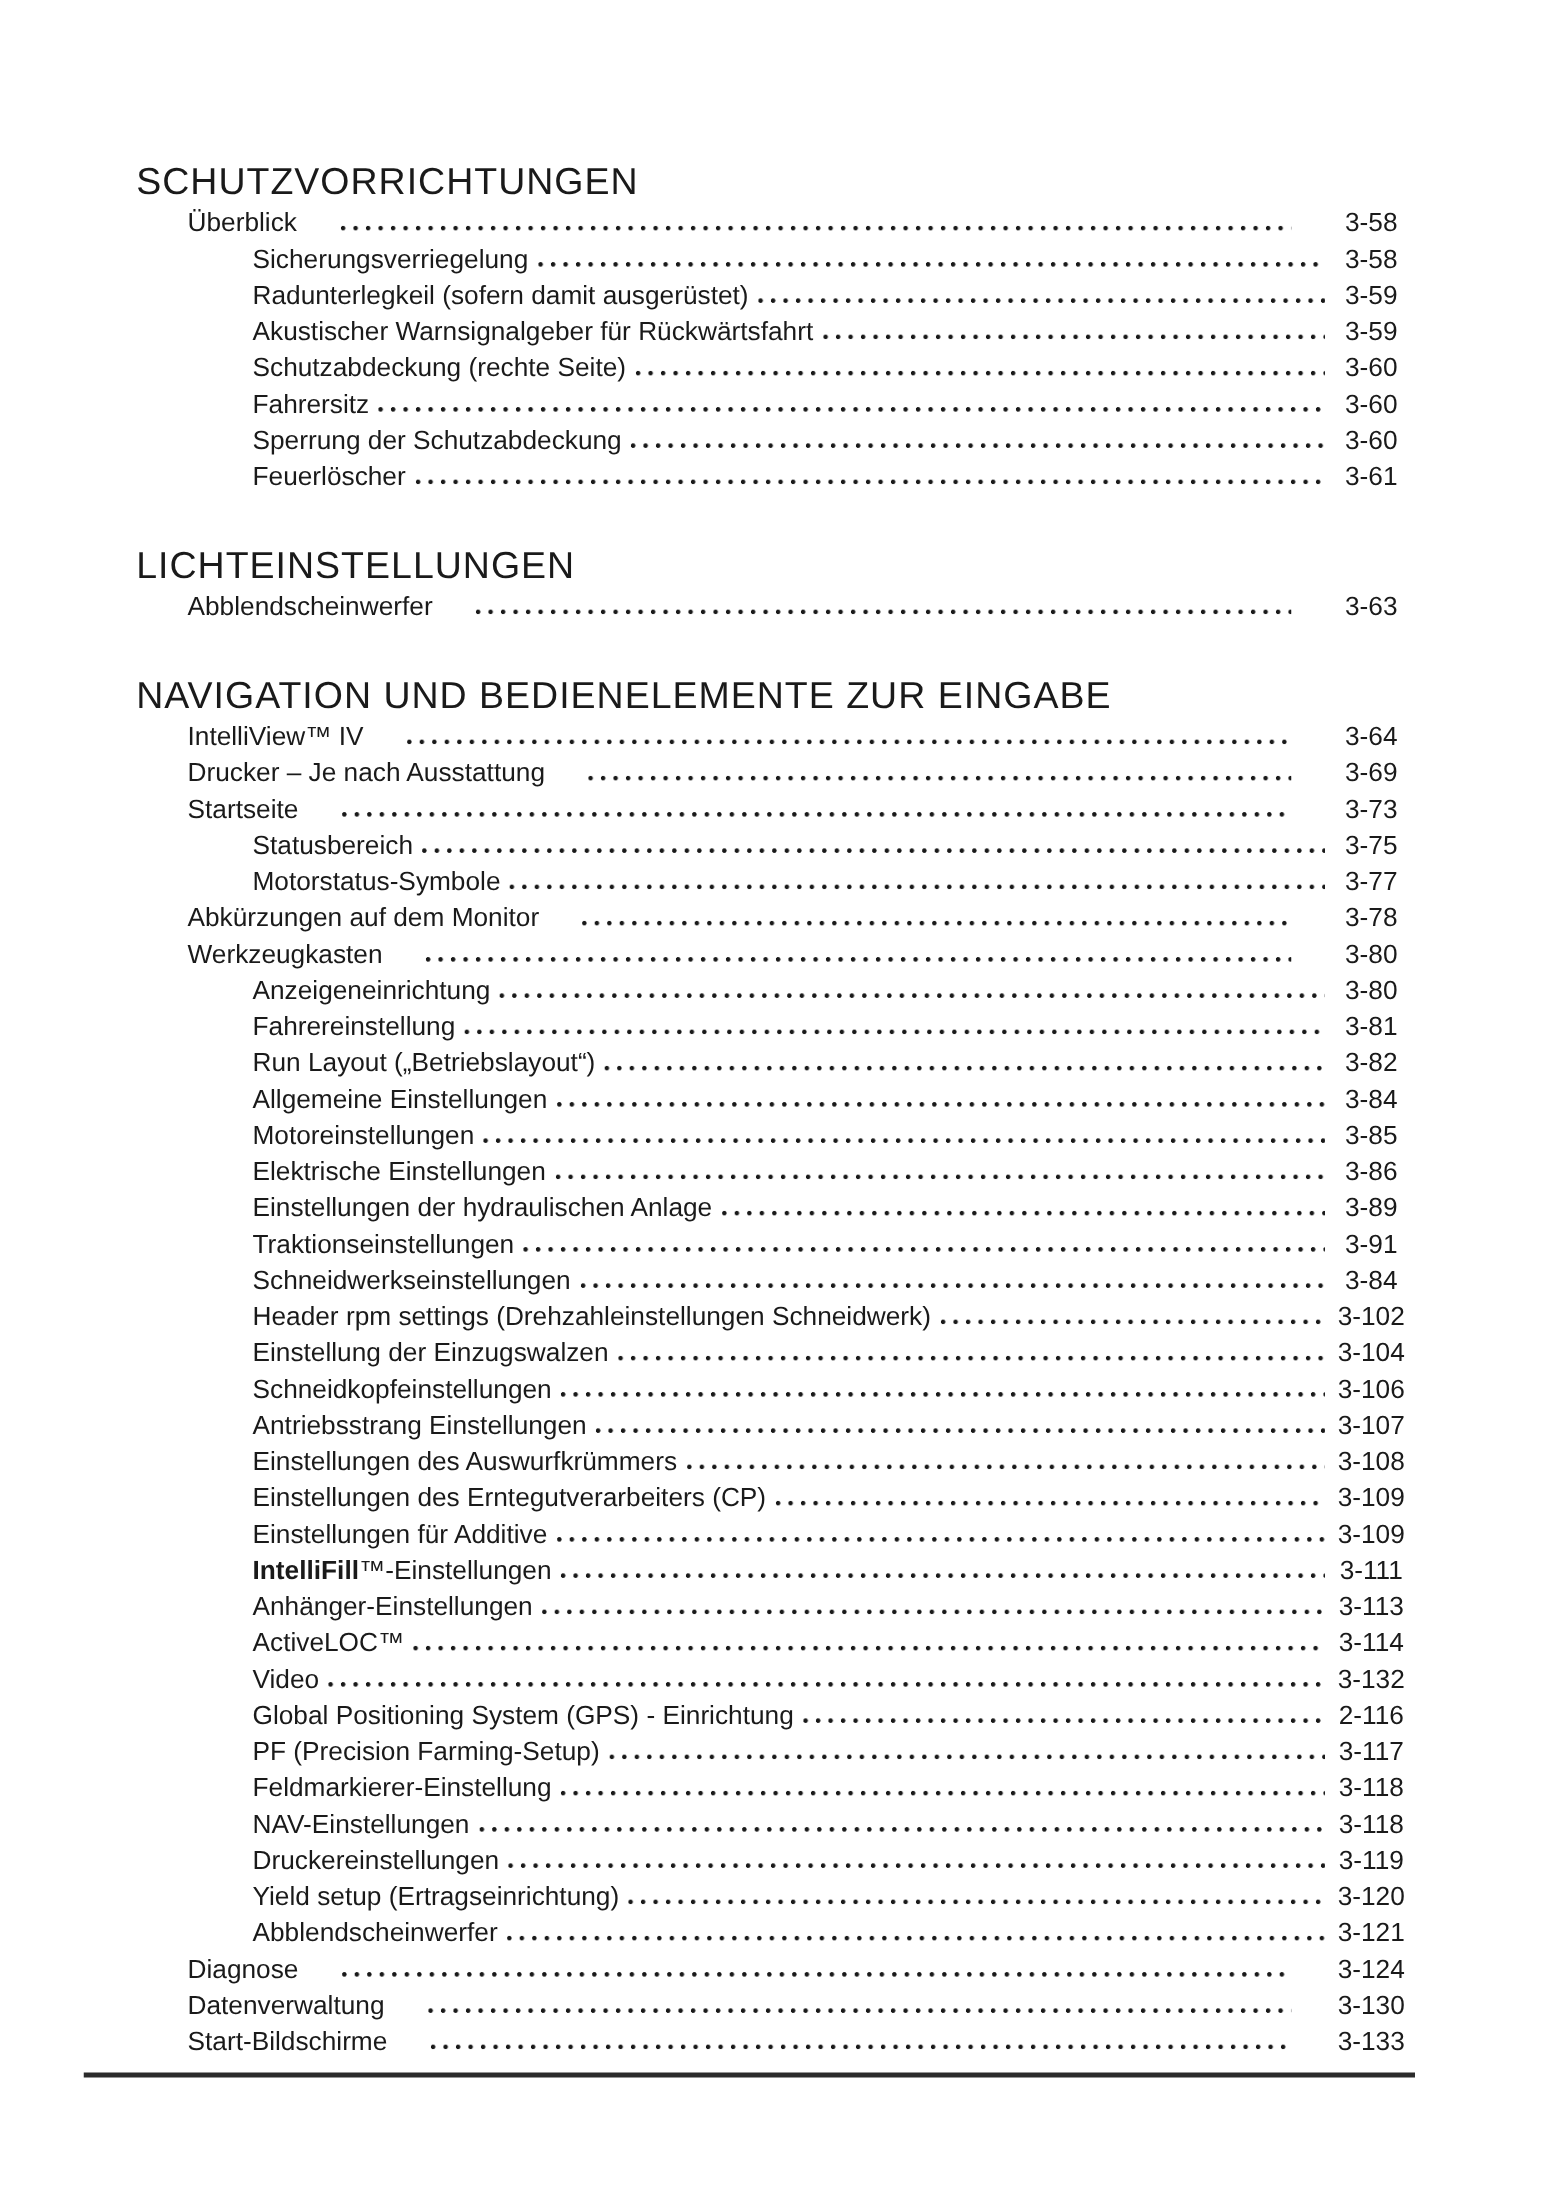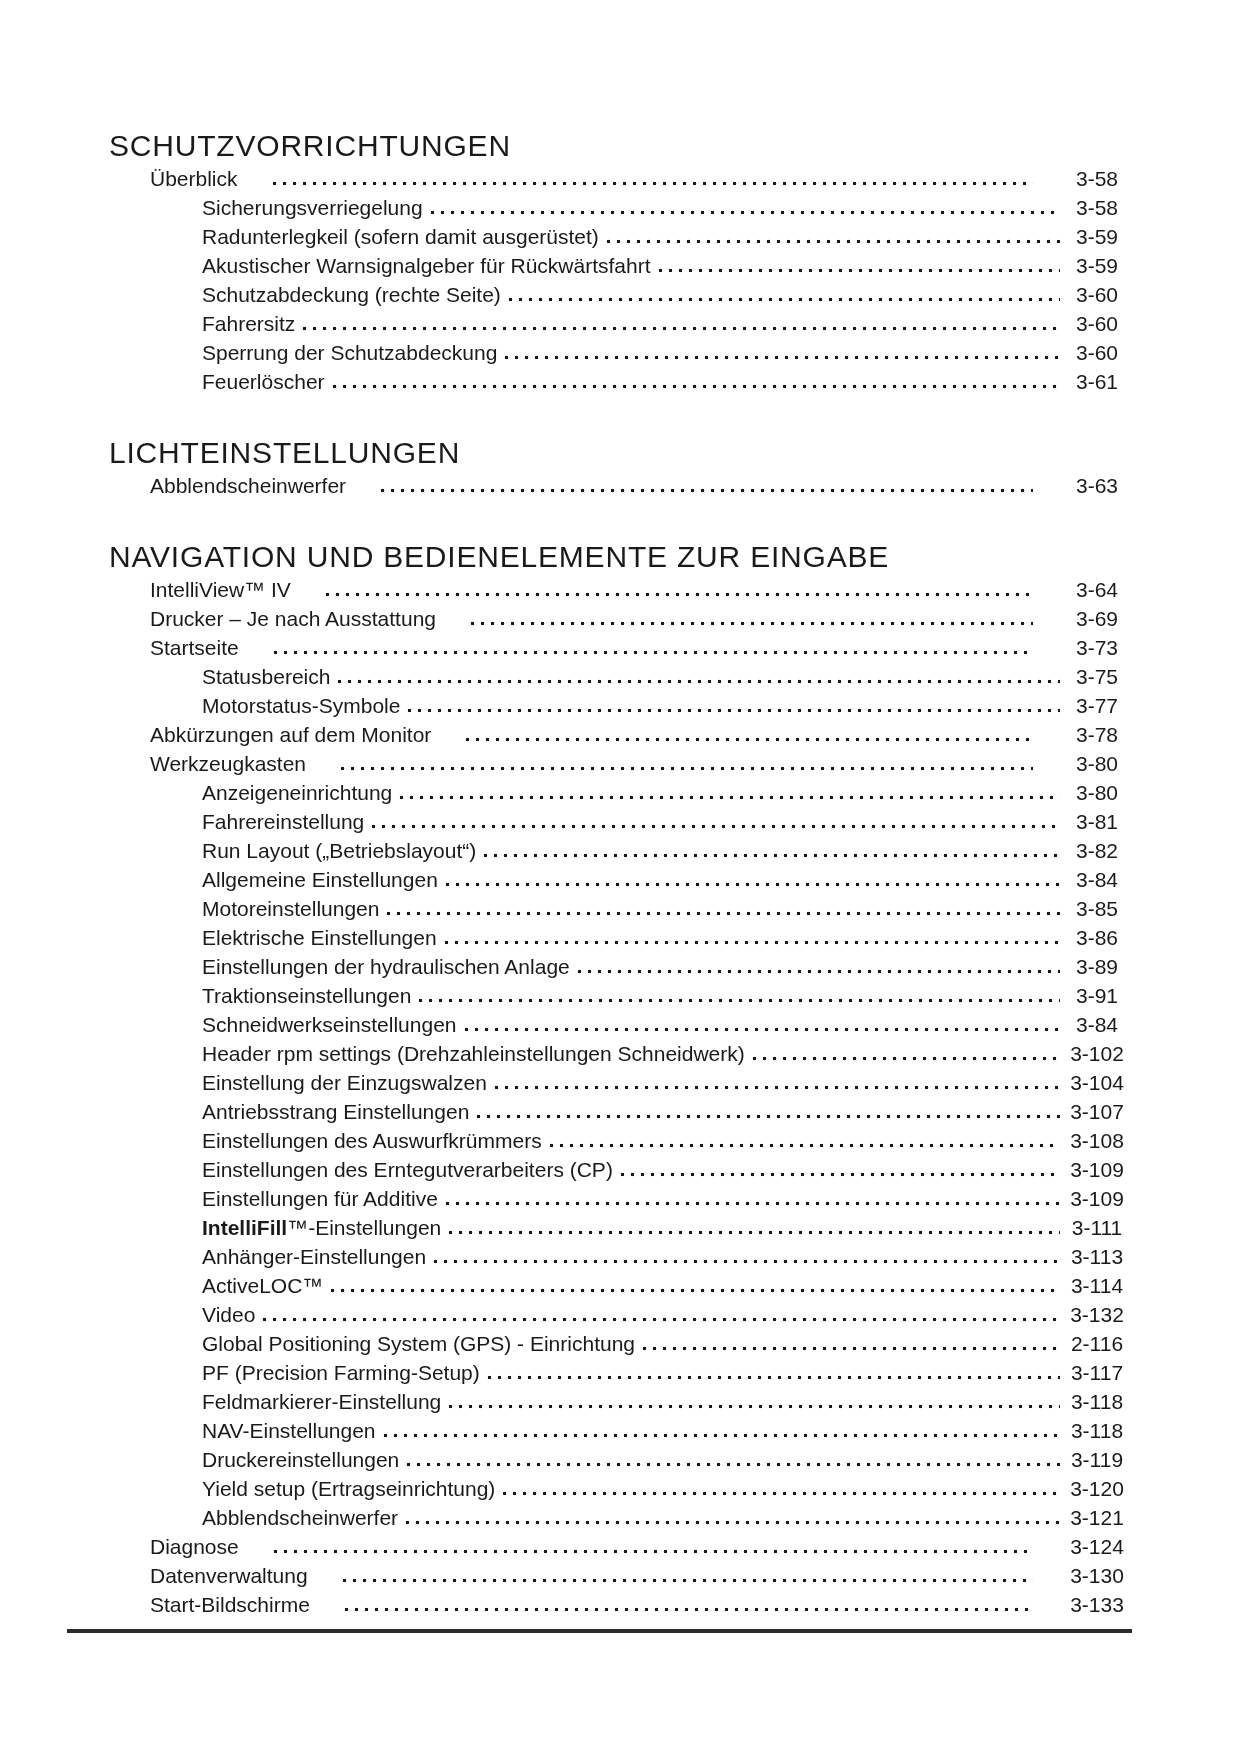--- a/index.html
+++ b/index.html
@@ -208,20 +208,25 @@
           <span class="label">Header rpm settings (Drehzahleinstellungen Schneidwerk)</span>
           <span class="dots"></span>
           <span class="pageno">3-102</span>
         </div>
         <div class="entry level-2">
           <span class="label">Einstellung der Einzugswalzen</span>
           <span class="dots"></span>
           <span class="pageno">3-104</span>
         </div>
         <div class="entry level-2">
+          <span class="label">Schneidkopfeinstellungen</span>
+          <span class="dots"></span>
+          <span class="pageno">3-106</span>
+        </div>
+        <div class="entry level-2">
           <span class="label">Antriebsstrang Einstellungen</span>
           <span class="dots"></span>
           <span class="pageno">3-107</span>
         </div>
         <div class="entry level-2">
           <span class="label">Einstellungen des Auswurfkrümmers</span>
           <span class="dots"></span>
           <span class="pageno">3-108</span>
         </div>
         <div class="entry level-2">

